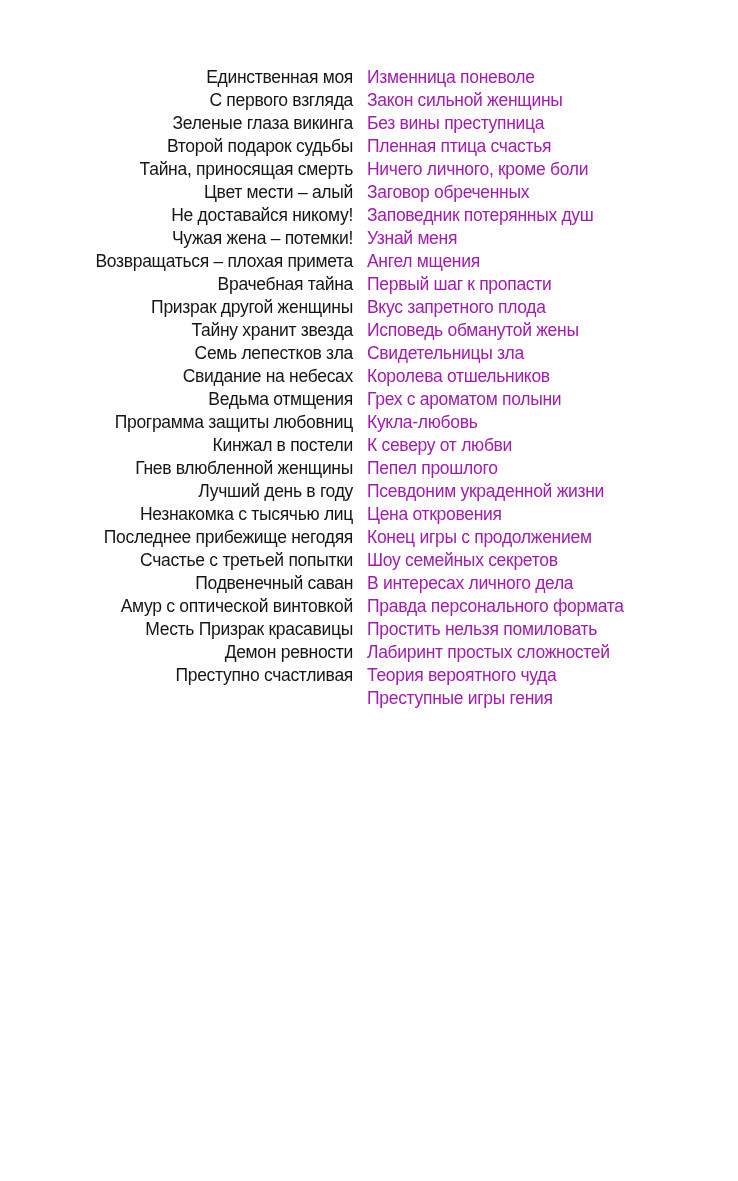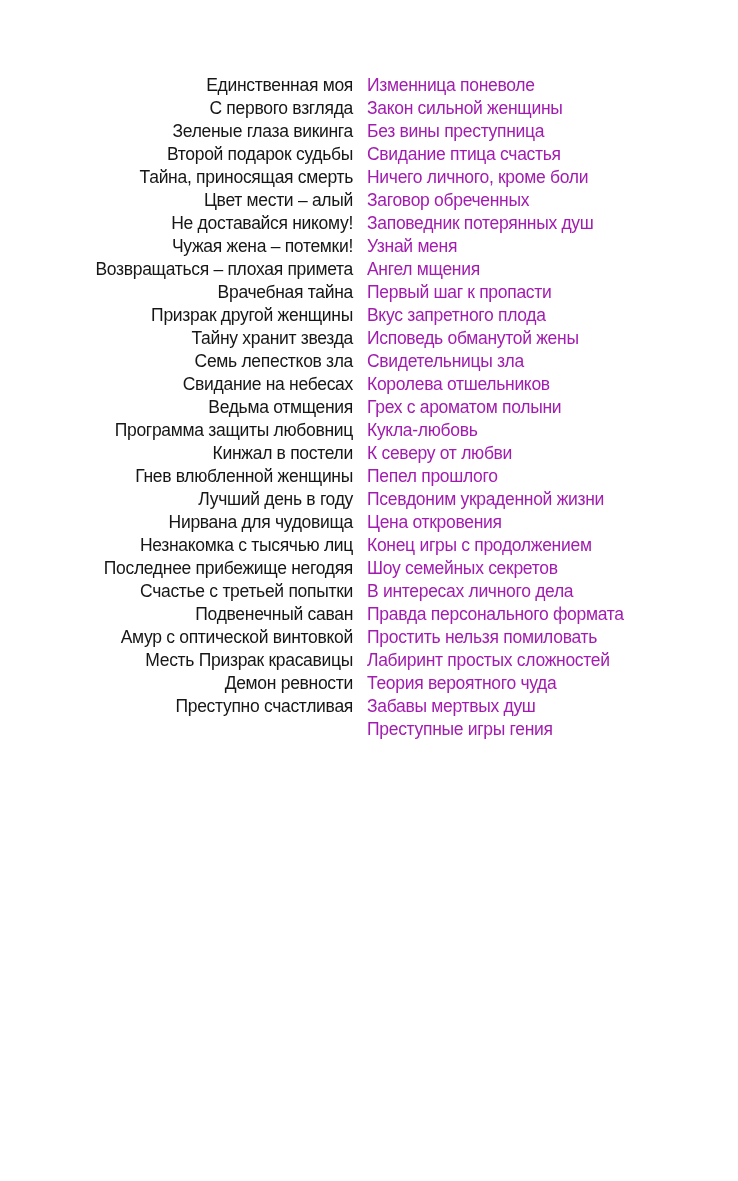--- a/index.html
+++ b/index.html
@@ -7,21 +7,20 @@
     padding: 0;
     background: #ffffff;
   }
   .page {
     position: relative;
     width: 738px;
     height: 902px;
     background: #ffffff;
     overflow: hidden;
     font-family: "Liberation Sans", sans-serif;
-    margin-top: 8px;
   }
   .columns {
     position: absolute;
     top: 66px;
     left: 0;
     width: 738px;
     display: flex;
     align-items: flex-start;
   }
   .col {
@@ -62,36 +61,35 @@
         <div class="line">Врачебная тайна</div>
         <div class="line">Призрак другой женщины</div>
         <div class="line">Тайну хранит звезда</div>
         <div class="line">Семь лепестков зла</div>
         <div class="line">Свидание на небесах</div>
         <div class="line">Ведьма отмщения</div>
         <div class="line">Программа защиты любовниц</div>
         <div class="line">Кинжал в постели</div>
         <div class="line">Гнев влюбленной женщины</div>
         <div class="line">Лучший день в году</div>
-        <div class="line">Нирвана для чудовища</div>
         <div class="line">Незнакомка с тысячью лиц</div>
         <div class="line">Последнее прибежище негодяя</div>
         <div class="line">Счастье с третьей попытки</div>
         <div class="line">Подвенечный саван</div>
         <div class="line">Амур с оптической винтовкой</div>
         <div class="line">Месть Призрак красавицы</div>
         <div class="line">Демон ревности</div>
         <div class="line">Преступно счастливая</div>
         <div class="line"></div>
       </div>
     <div class="col col-right" style="color: #a21caf;">
         <div class="line">Изменница поневоле</div>
         <div class="line">Закон сильной женщины</div>
         <div class="line">Без вины преступница</div>
-        <div class="line">Свидание птица счастья</div>
+        <div class="line">Пленная птица счастья</div>
         <div class="line">Ничего личного, кроме боли</div>
         <div class="line">Заговор обреченных</div>
         <div class="line">Заповедник потерянных душ</div>
         <div class="line">Узнай меня</div>
         <div class="line">Ангел мщения</div>
         <div class="line">Первый шаг к пропасти</div>
         <div class="line">Вкус запретного плода</div>
         <div class="line">Исповедь обманутой жены</div>
         <div class="line">Свидетельницы зла</div>
         <div class="line">Королева отшельников</div>
@@ -101,17 +99,16 @@
         <div class="line">Пепел прошлого</div>
         <div class="line">Псевдоним украденной жизни</div>
         <div class="line">Цена откровения</div>
         <div class="line">Конец игры с продолжением</div>
         <div class="line">Шоу семейных секретов</div>
         <div class="line">В интересах личного дела</div>
         <div class="line">Правда персонального формата</div>
         <div class="line">Простить нельзя помиловать</div>
         <div class="line">Лабиринт простых сложностей</div>
         <div class="line">Теория вероятного чуда</div>
-        <div class="line">Забавы мертвых душ</div>
         <div class="line">Преступные игры гения</div>
       </div>
   </div>
 </div>
 
 </body></html>

